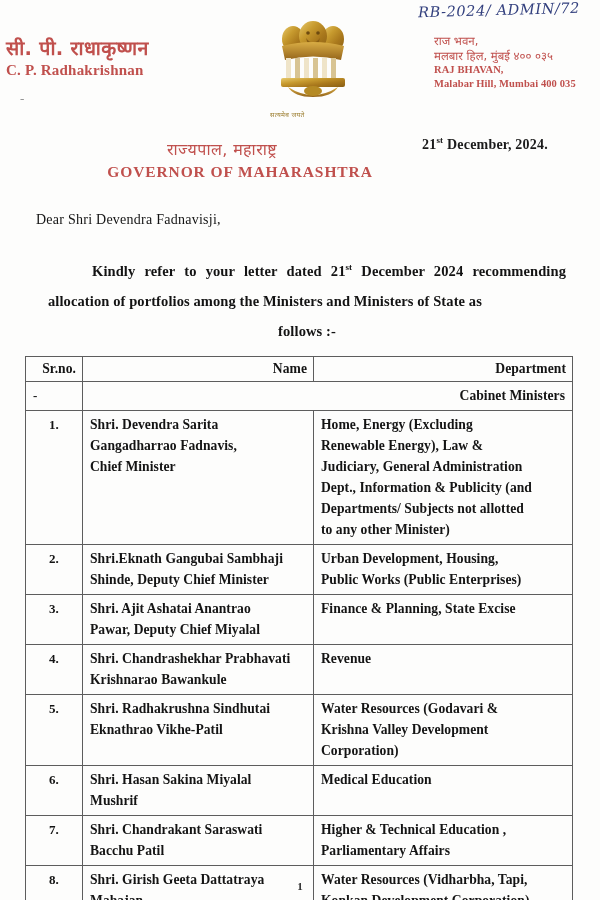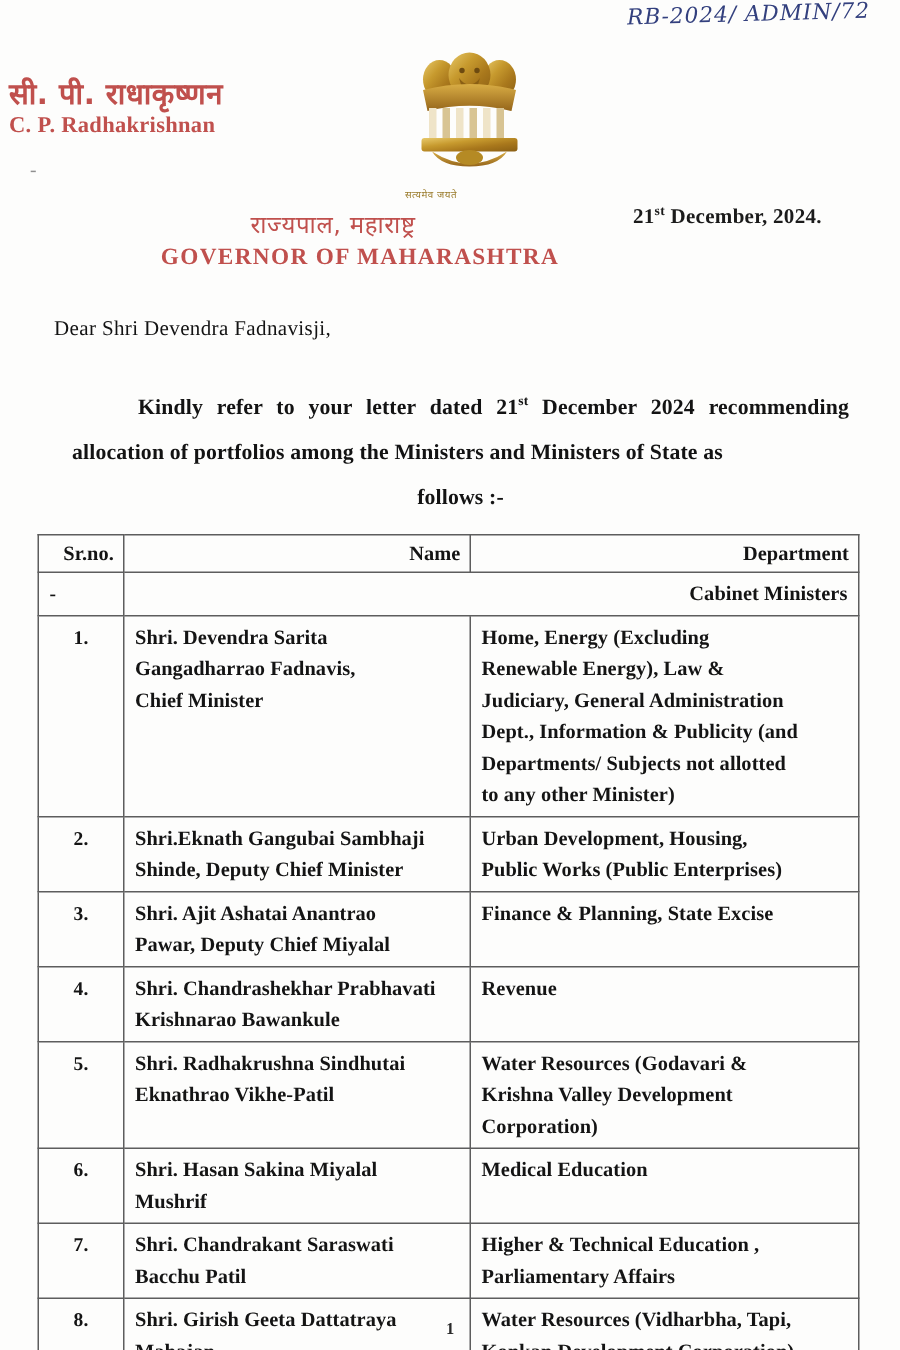--- a/index.html
+++ b/index.html
@@ -32,21 +32,21 @@
     font-size: 14.5px;
     letter-spacing: 0.6px;
     color: #33407e;
     transform: rotate(-1.6deg);
     white-space: nowrap;
   }
 
   
   .letterhead {
     position: absolute;
-    top: 42px;
+    top: 28px;
     left: 0;
     width: 520px;
     height: 100px;
   }
   .lh-name {
     position: absolute;
     left: 6px;
     top: 10px;
     width: 235px;
     color: #c0504d;
@@ -292,20 +292,26 @@
         <rect x="61" y="42" width="5" height="22" fill="#d8c493"></rect>
 
         <rect x="11" y="62" width="64" height="9" rx="2" fill="url(#gold)"></rect>
 
         <path d="M18 71 q25 16 50 0 q-6 10 -25 10 q-19 0 -25 -10 z" fill="url(#gold2)"></path>
         <ellipse cx="43" cy="75" rx="9" ry="5" fill="#b58a24"></ellipse>
       </svg>
       <div class="emblem-motto">सत्यमेव जयते</div>
     </div>
 
+    <div class="lh-addr">
+      <div class="addr-dev">राज भवन,</div>
+      <div class="addr-dev">मलबार हिल, मुंबई ४०० ०३५</div>
+      <div class="addr-en">RAJ BHAVAN,</div>
+      <div class="addr-en">Malabar Hill, Mumbai 400 035</div>
+    </div>
   </div>
 
   <div class="gov-dev">राज्यपाल, महाराष्ट्र</div>
   <div class="gov-en">GOVERNOR OF MAHARASHTRA</div>
 
   <div class="doc-date"><span>21</span><sup>st</sup><span> December, 2024.</span></div>
 
   <div class="salutation">Dear Shri Devendra Fadnavisji,</div>
 
   <div class="para"><span class="indent"></span><span>Kindly refer to your letter dated 21</span><sup>st</sup><span> December 2024 recommending allocation of portfolios among the Ministers and Ministers of State as</span><div class="lastline">follows :-</div></div>

